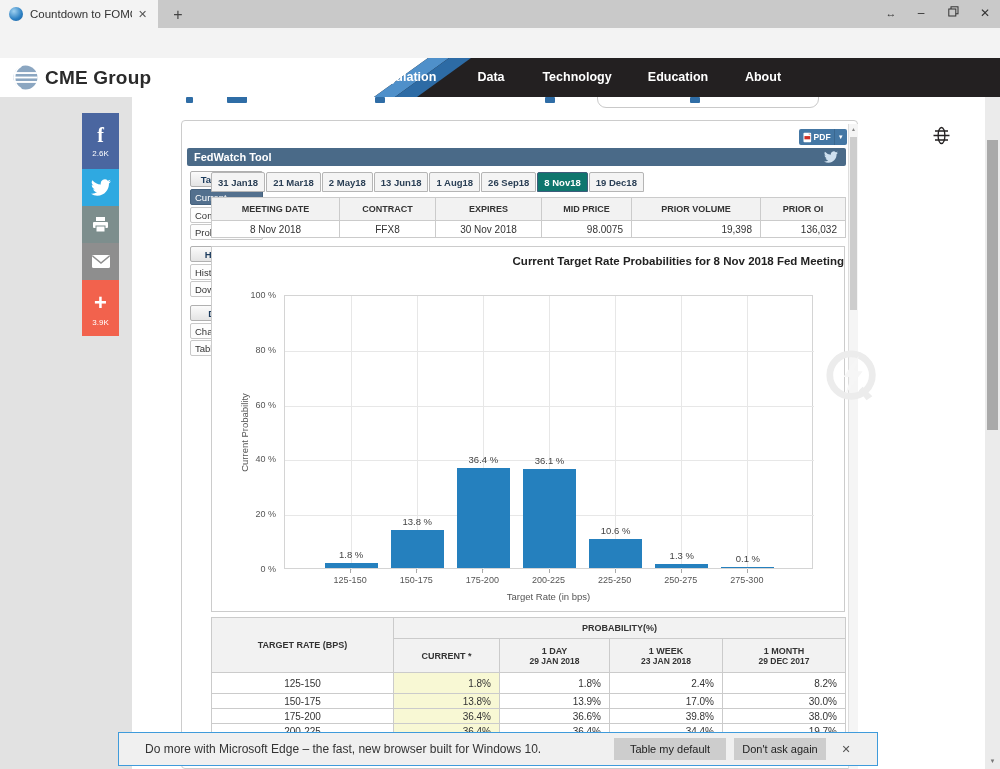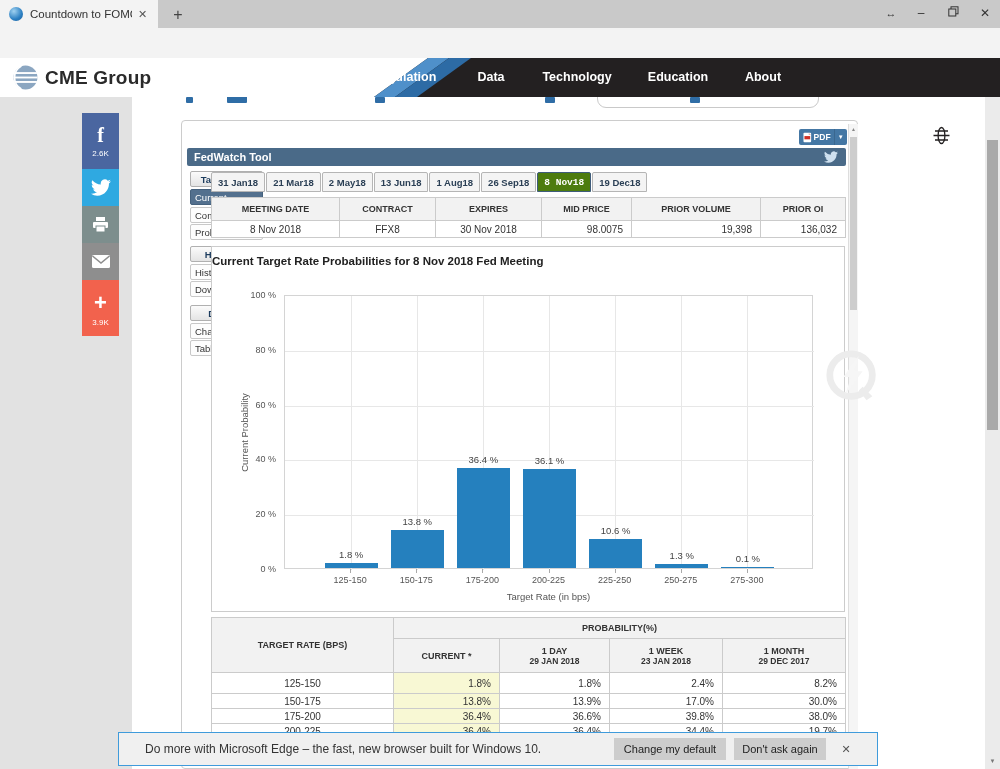--- a/index.html
+++ b/index.html
@@ -57,30 +57,30 @@
   #fwmenu{left:190px;top:171px;width:73px;}
   .mhead{position:absolute;left:0;width:73px;height:16px;line-height:16px;text-align:center;font-size:9.5px;font-weight:700;color:#1c3c5e;
          background:linear-gradient(#fbfbfb,#e4e4e4);border:1px solid #b0b0b0;border-radius:2px;box-sizing:border-box;}
   .mitem{position:absolute;left:0;width:73px;height:16px;line-height:15px;font-size:9.5px;color:#333;background:#fdfdfd;
          border:1px solid #c8c8c8;border-radius:2px;padding-left:4px;box-sizing:border-box;}
   .mitem.sel{background:#53708e;color:#fff;border-color:#45617d;}
   
   #datetabs{left:211px;top:172px;height:22px;display:flex;gap:1px;}
   .dtab{height:20px;line-height:20px;padding:0 6px;font-size:9.5px;font-weight:700;color:#2a3f55;background:#f4f4f4;
         border:1px solid #b5b5b5;border-radius:2px 2px 0 0;box-sizing:border-box;white-space:nowrap;}
-  .dtab.sel{background:#4d7c0f;color:#fff;border-color:#3f5c7b;font-family:Liberation Mono, monospace;}
+  .dtab.sel{background:#0f766e;color:#fff;border-color:#3f5c7b;}
   
   table.fw{border-collapse:collapse;table-layout:fixed;width:634px;background:#fff;}
   table.fw th,table.fw td{border:1px solid #cbcbcb;font-size:10px;color:#333;padding:0 8px;overflow:hidden;white-space:nowrap;box-sizing:border-box;}
   table.fw th{background:#f2f2f2;font-size:9px;font-weight:700;text-align:center;}
   td.c{text-align:center;} td.r{text-align:right;} td.cur{background:#f8f8d4;}
   .subdate{font-size:8.5px;font-weight:700;}
   
   #chartbox{left:211px;top:246px;width:634px;height:366px;border:1px solid #ccc;box-sizing:border-box;background:#fff;}
-  #charttitle{left:0;top:8px;width:632px;text-align:left;font-size:11.5px;font-weight:700;color:#222;}
+  #charttitle{left:0;top:8px;width:632px;text-align:right;font-size:11.5px;font-weight:700;color:#222;}
   #plot{left:72px;top:48px;width:529px;height:274px;border:1px solid #d4d4d4;box-sizing:border-box;}
   .gridh{position:absolute;left:0;width:529px;height:1px;background:#e7e7e7;}
   .gridv{position:absolute;top:0;width:1px;height:274px;background:#e7e7e7;}
   .bar{position:absolute;bottom:0;background:#2580be;}
   .barlab{position:absolute;width:60px;text-align:center;font-size:9.5px;color:#444;}
   .ytick{position:absolute;left:0;width:64px;text-align:right;font-size:9px;color:#555;}
   .xtick{position:absolute;top:328px;width:70px;text-align:center;font-size:9px;color:#555;}
   .xtm{position:absolute;top:322px;width:1px;height:4px;background:#aaa;}
   #ylab{left:-26px;top:180px;width:116px;text-align:center;font-size:9.5px;color:#555;transform:rotate(-90deg);}
   #xlab{left:72px;top:344px;width:529px;text-align:center;font-size:9.5px;color:#555;}
@@ -459,18 +459,18 @@
             <td class="r" style="height: 15px;">36.4%</td>
             <td class="r" style="height: 15px;">34.4%</td>
             <td class="r" style="height: 15px;">19.7%</td>
           </tr>
         </tbody>
       </table>
     </div>
 
   <div class="abs" id="notif">
     <div class="abs" id="notifmsg">Do more with Microsoft Edge – the fast, new browser built for Windows 10.</div>
-    <div class="abs nbtn" style="left:495px;width:112px;">Change my default</div>
+    <div class="abs nbtn" style="left:495px;width:112px;">Table my default</div>
     <div class="abs nbtn" style="left:615px;width:92px;">Don't ask again</div>
     <div class="abs" id="notifx">✕</div>
   </div>
 
 </div>
 
 </body></html>

